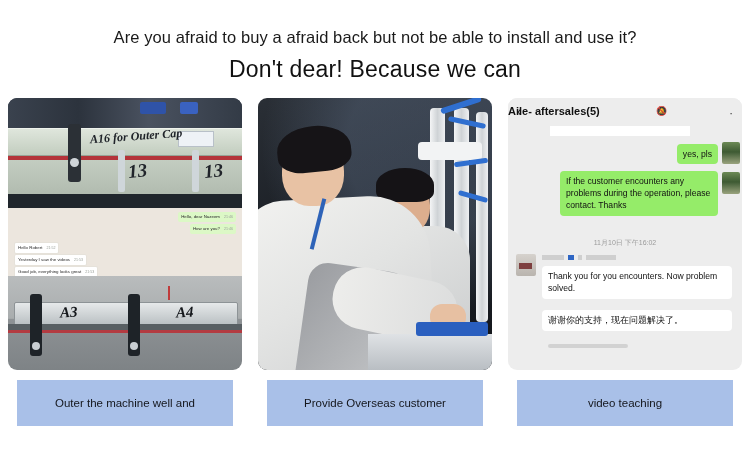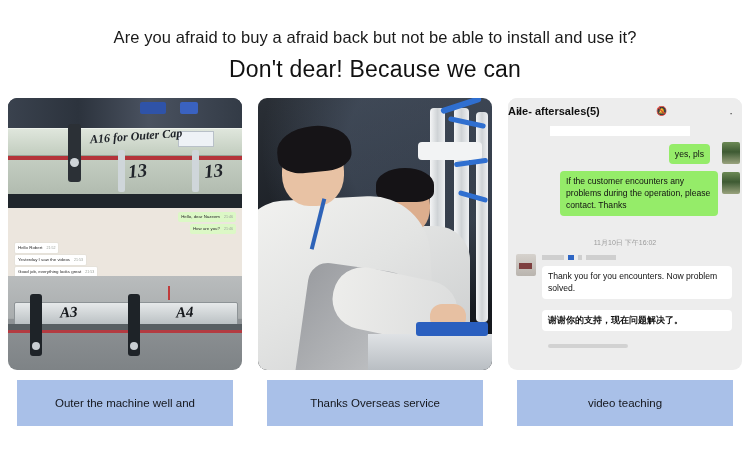--- a/index.html
+++ b/index.html
@@ -161,21 +161,21 @@
      font-size:7px;color:#9b9b9b;}
   .wx-av{position:absolute;left:8px;width:20px;height:22px;border-radius:2px;
      background:linear-gradient(#d6d2cd,#b9b4ae);}
   .wx-av:after{content:"";position:absolute;left:3px;top:9px;width:13px;height:6px;
      background:#7d3f3f;}
   .wx-name{position:absolute;left:34px;height:5px;}
   .wx-name i{display:inline-block;height:5px;background:#cfcfcf;margin-right:4px;vertical-align:top;}
   .wx-name i.b{background:#2f66c4;}
   .wx-white{position:absolute;left:34px;background:#fff;border-radius:4px;padding:4px 6px;
      font-size:8.6px;line-height:1.45;color:#111;}
-  .wx-cn{font-family:"DejaVu Sans",sans-serif;font-size:9px;font-weight:bold;}
+  .wx-cn{font-family:"DejaVu Sans",sans-serif;font-size:9px;}
   .wx-foot{position:absolute;left:40px;height:4px;width:80px;background:#d2d2d2;border-radius:2px;}
 </style>
 </head>
 <body>
 
 <div class="page">
 
   <div class="headline-1">Are you afraid to buy a afraid back but not be able to install and use it?</div>
   <div class="headline-2">Don't dear! Because we can</div>
 
@@ -258,36 +258,36 @@
         <div class="worker w1-arm"></div>
         <div class="worker w1-hand"></div>
         <div class="worker w1-head"></div>
         <div class="worker w1-hair"></div>
         <div class="lanyard"></div>
 
         <div class="bench"></div>
         <div class="bplate"></div>
       </div>
       <div class="caption">
-        <span class="ln">Thanks Overseas service</span>
+        <span class="ln">Provide Overseas customer</span>
       </div>
     </div>
 
     <div class="panel p3">
       <div class="media">
 
         <div class="wx-head">
           <span class="wx-back">‹</span>
           <span class="wx-title">Aile- aftersales(5)</span>
           <span class="wx-mute">🔕</span>
           <span class="wx-dots">·</span>
         </div>
         <div class="wx-blank"></div>
 
-        <div class="wx-bub" style="right:32px;top:46px;">yes, pls</div>
+        <div class="wx-bub" style="right:24px;top:46px;">yes, pls</div>
         <div class="wx-thumb" style="top:44px;"></div>
 
         <div class="wx-bub" style="left:52px;right:24px;top:73px;">If the customer encounters any problems during the operation, please contact. Thanks</div>
         <div class="wx-thumb" style="top:74px;"></div>
 
         <div class="wx-time" style="top:140px;">11月10日 下午16:02</div>
 
         <div class="wx-av" style="top:156px;"></div>
         <div class="wx-name" style="top:157px;">
           <i style="width:22px"></i><i class="b" style="width:6px"></i><i style="width:4px"></i><i style="width:30px"></i>

